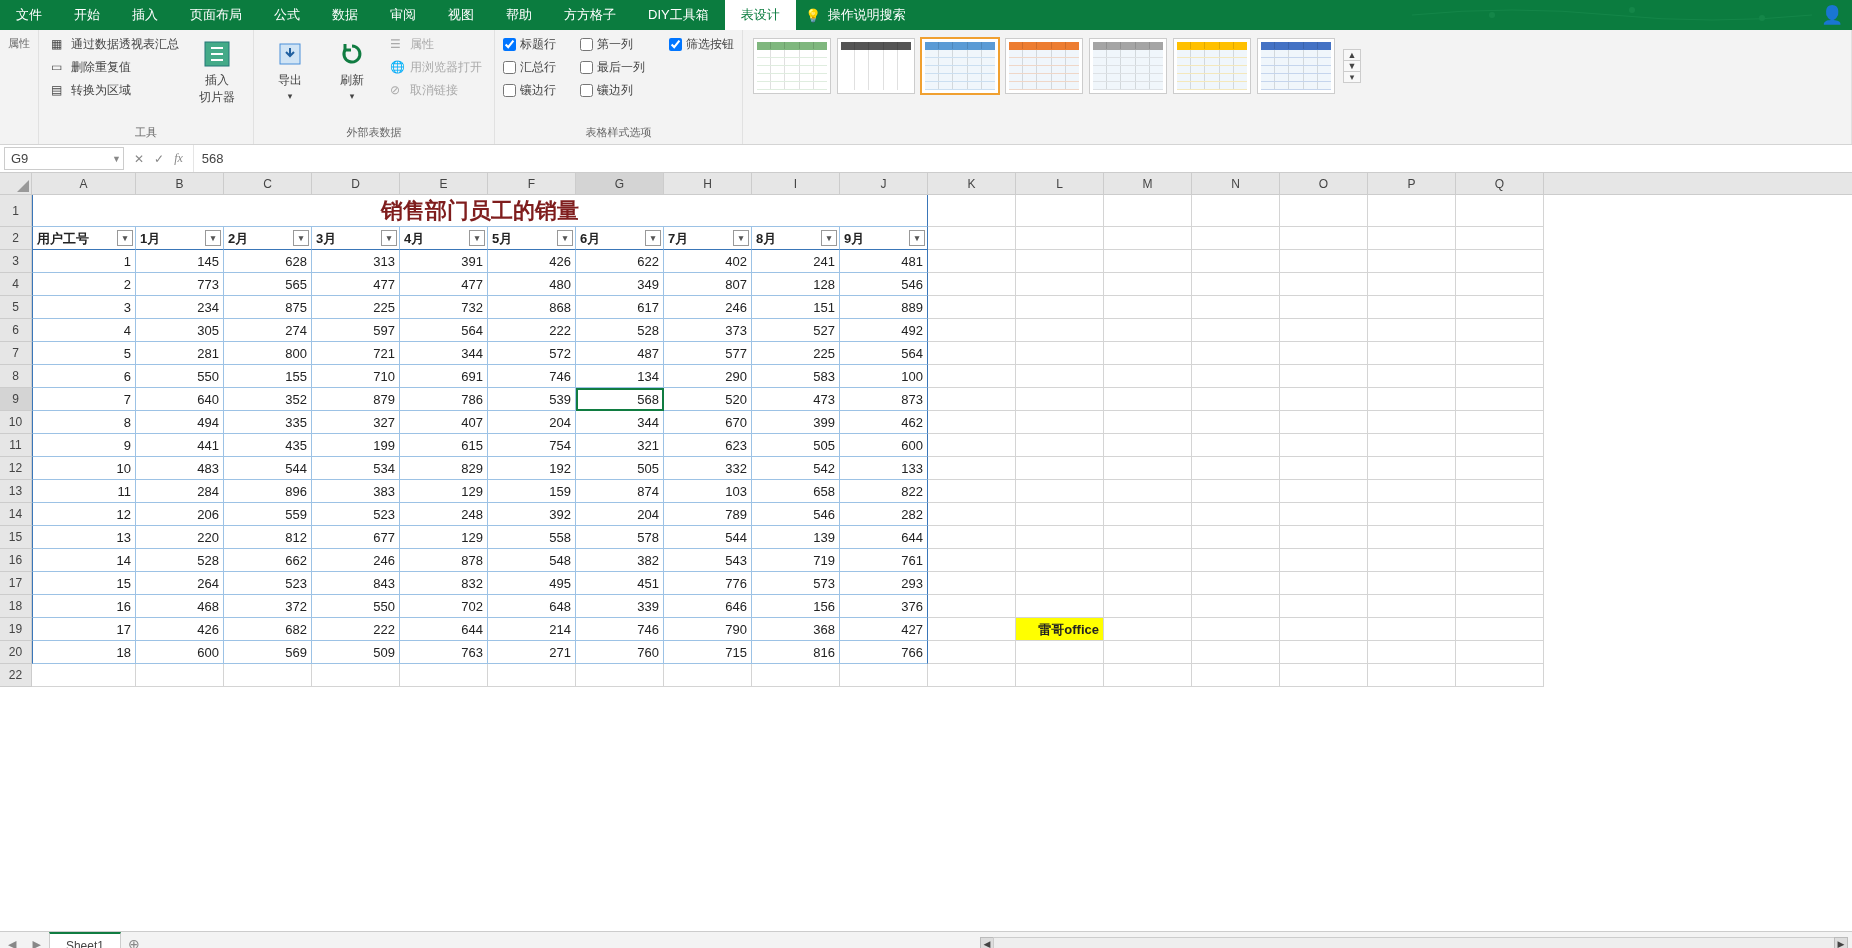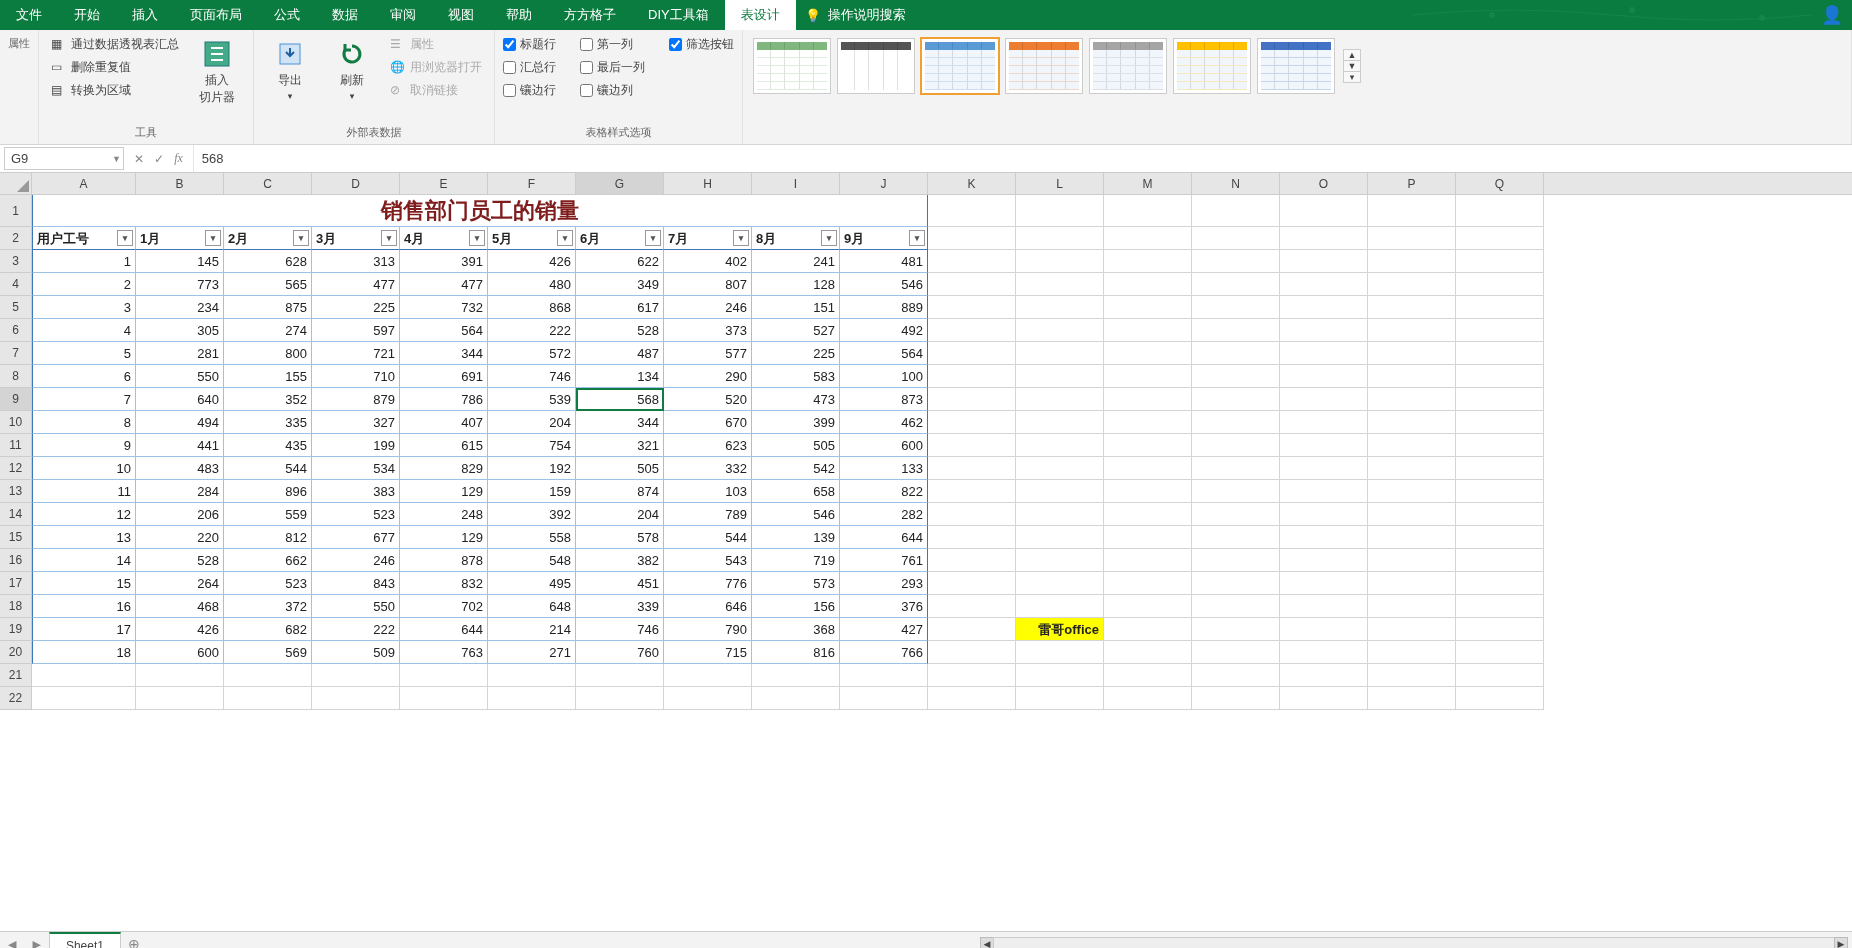--- a/index.html
+++ b/index.html
@@ -985,40 +985,20 @@
         <div class="cell intbl lastcol" style="width:88px">766</div>
         <div class="cell " style="width:88px"></div>
         <div class="cell " style="width:88px"></div>
         <div class="cell " style="width:88px"></div>
         <div class="cell " style="width:88px"></div>
         <div class="cell " style="width:88px"></div>
         <div class="cell " style="width:88px"></div>
         <div class="cell " style="width:88px"></div>
       </div>
       <div class="row">
-        <div class="rh">21</div>
-        <div class="cell " style="width:104px"></div>
-        <div class="cell " style="width:88px"></div>
-        <div class="cell " style="width:88px"></div>
-        <div class="cell " style="width:88px"></div>
-        <div class="cell " style="width:88px"></div>
-        <div class="cell " style="width:88px"></div>
-        <div class="cell " style="width:88px"></div>
-        <div class="cell " style="width:88px"></div>
-        <div class="cell " style="width:88px"></div>
-        <div class="cell " style="width:88px"></div>
-        <div class="cell " style="width:88px"></div>
-        <div class="cell " style="width:88px"></div>
-        <div class="cell " style="width:88px"></div>
-        <div class="cell " style="width:88px"></div>
-        <div class="cell " style="width:88px"></div>
-        <div class="cell " style="width:88px"></div>
-        <div class="cell " style="width:88px"></div>
-      </div>
-      <div class="row">
         <div class="rh">22</div>
         <div class="cell " style="width:104px"></div>
         <div class="cell " style="width:88px"></div>
         <div class="cell " style="width:88px"></div>
         <div class="cell " style="width:88px"></div>
         <div class="cell " style="width:88px"></div>
         <div class="cell " style="width:88px"></div>
         <div class="cell " style="width:88px"></div>
         <div class="cell " style="width:88px"></div>
         <div class="cell " style="width:88px"></div>

